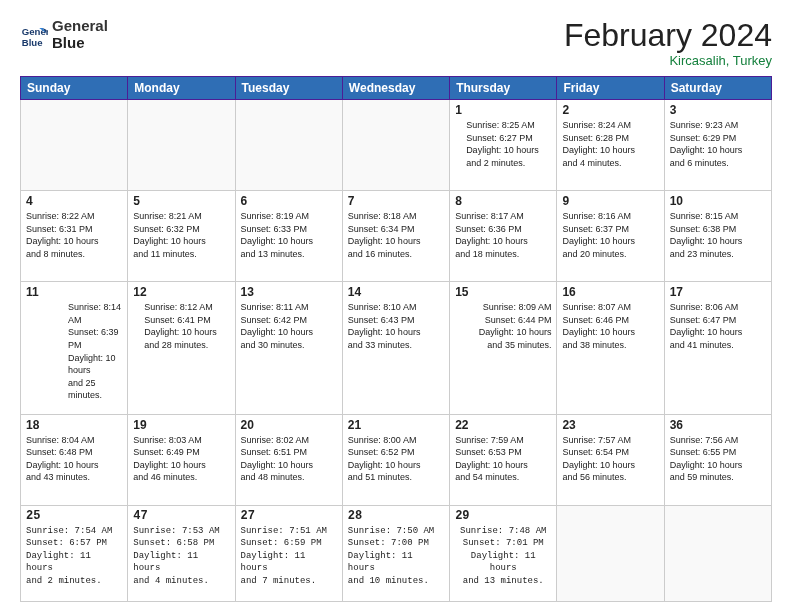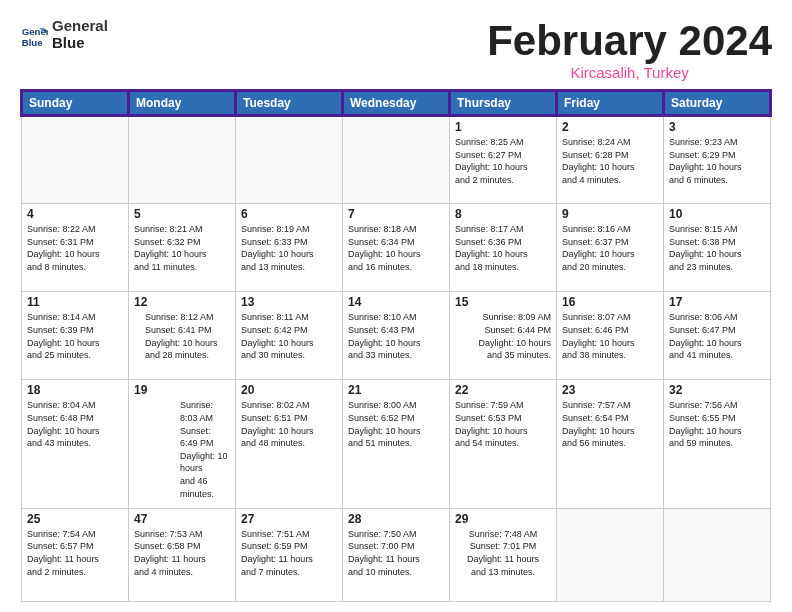--- a/index.html
+++ b/index.html
@@ -38,56 +38,56 @@
     }
     .logo-text span:first-child { color: #333; }
     .logo-icon {
       width: 28px;
       height: 28px;
     }
     .title-block {
       text-align: right;
     }
     .main-title {
-      font-size: 42px;
-      font-weight: bold;
+      font-size: 32px;
+      font-weight: normal;
       color: #222;
       line-height: 1.1;
     }
     .subtitle {
-      font-size: 15px;
-      color: #ec4899;
-      text-align: center;
+      font-size: 13px;
+      color: #15803d;
     }
     .calendar {
       flex: 1;
       border: 1px solid #ccc;
       border-collapse: collapse;
       width: 100%;
       table-layout: fixed;
     }
     .calendar th {
       background: #2f6eb5;
       color: #fff;
       font-size: 12px;
       font-weight: bold;
       padding: 4px 6px;
-      border: 3px solid #4c1d95;
+      border: 1px solid #4c1d95;
       text-align: left;
     }
     .calendar td {
       border: 1px solid #ccc;
       vertical-align: top;
       padding: 3px 5px;
       font-size: 9.5px;
       color: #222;
       height: 85px;
     }
     .calendar tr:last-child td {
       height: 90px;
+      font-family: Liberation Mono, monospace;
     }
     .day-num {
       font-size: 12px;
       font-weight: bold;
       color: #222;
       display: block;
       margin-bottom: 2px;
     }
     .day-detail {
       font-size: 9px;
@@ -134,21 +134,21 @@
         </tr>
     </thead>
     <tbody id="calendar-body">
     <tr>
           <td class="empty-cell"></td>
           <td class="empty-cell"></td>
           <td class="empty-cell"></td>
           <td class="empty-cell"></td>
           <td>
             <span class="day-num">1</span>
-            <div class="day-detail" style="white-space: pre-line;">Sunrise: 8:25 AM
+            <div class="day-detail" style="white-space: pre-line; margin-left: 11px;">Sunrise: 8:25 AM
 Sunset: 6:27 PM
 Daylight: 10 hours
 and 2 minutes.</div>
           </td>
           <td>
             <span class="day-num">2</span>
             <div class="day-detail" style="white-space: pre-line;">Sunrise: 8:24 AM
 Sunset: 6:28 PM
 Daylight: 10 hours
 and 4 minutes.</div>
@@ -208,21 +208,21 @@
             <span class="day-num">10</span>
             <div class="day-detail" style="white-space: pre-line;">Sunrise: 8:15 AM
 Sunset: 6:38 PM
 Daylight: 10 hours
 and 23 minutes.</div>
           </td>
         </tr>
         <tr>
           <td>
             <span class="day-num">11</span>
-            <div class="day-detail" style="white-space: pre-line;">Sunrise: 8:14 AM
+            <div class="day-detail" style="white-space: pre-line; margin-left: 42px;">Sunrise: 8:14 AM
 Sunset: 6:39 PM
 Daylight: 10 hours
 and 25 minutes.</div>
           </td>
           <td>
             <span class="day-num">12</span>
             <div class="day-detail" style="white-space: pre-line; margin-left: 11px;">Sunrise: 8:12 AM
 Sunset: 6:41 PM
 Daylight: 10 hours
 and 28 minutes.</div>
@@ -266,21 +266,21 @@
         <tr>
           <td>
             <span class="day-num">18</span>
             <div class="day-detail" style="white-space: pre-line;">Sunrise: 8:04 AM
 Sunset: 6:48 PM
 Daylight: 10 hours
 and 43 minutes.</div>
           </td>
           <td>
             <span class="day-num">19</span>
-            <div class="day-detail" style="white-space: pre-line; margin-left: 46px;">Sunrise: 8:03 AM
+            <div class="day-detail" style="white-space: pre-line;">Sunrise: 8:03 AM
 Sunset: 6:49 PM
 Daylight: 10 hours
 and 46 minutes.</div>
           </td>
           <td>
             <span class="day-num">20</span>
             <div class="day-detail" style="white-space: pre-line;">Sunrise: 8:02 AM
 Sunset: 6:51 PM
 Daylight: 10 hours
 and 48 minutes.</div>
@@ -300,21 +300,21 @@
 and 54 minutes.</div>
           </td>
           <td>
             <span class="day-num">23</span>
             <div class="day-detail" style="white-space: pre-line;">Sunrise: 7:57 AM
 Sunset: 6:54 PM
 Daylight: 10 hours
 and 56 minutes.</div>
           </td>
           <td>
-            <span class="day-num">32</span>
+            <span class="day-num">36</span>
             <div class="day-detail" style="white-space: pre-line;">Sunrise: 7:56 AM
 Sunset: 6:55 PM
 Daylight: 10 hours
 and 59 minutes.</div>
           </td>
         </tr>
         <tr>
           <td>
             <span class="day-num">25</span>
             <div class="day-detail" style="white-space: pre-line;">Sunrise: 7:54 AM

